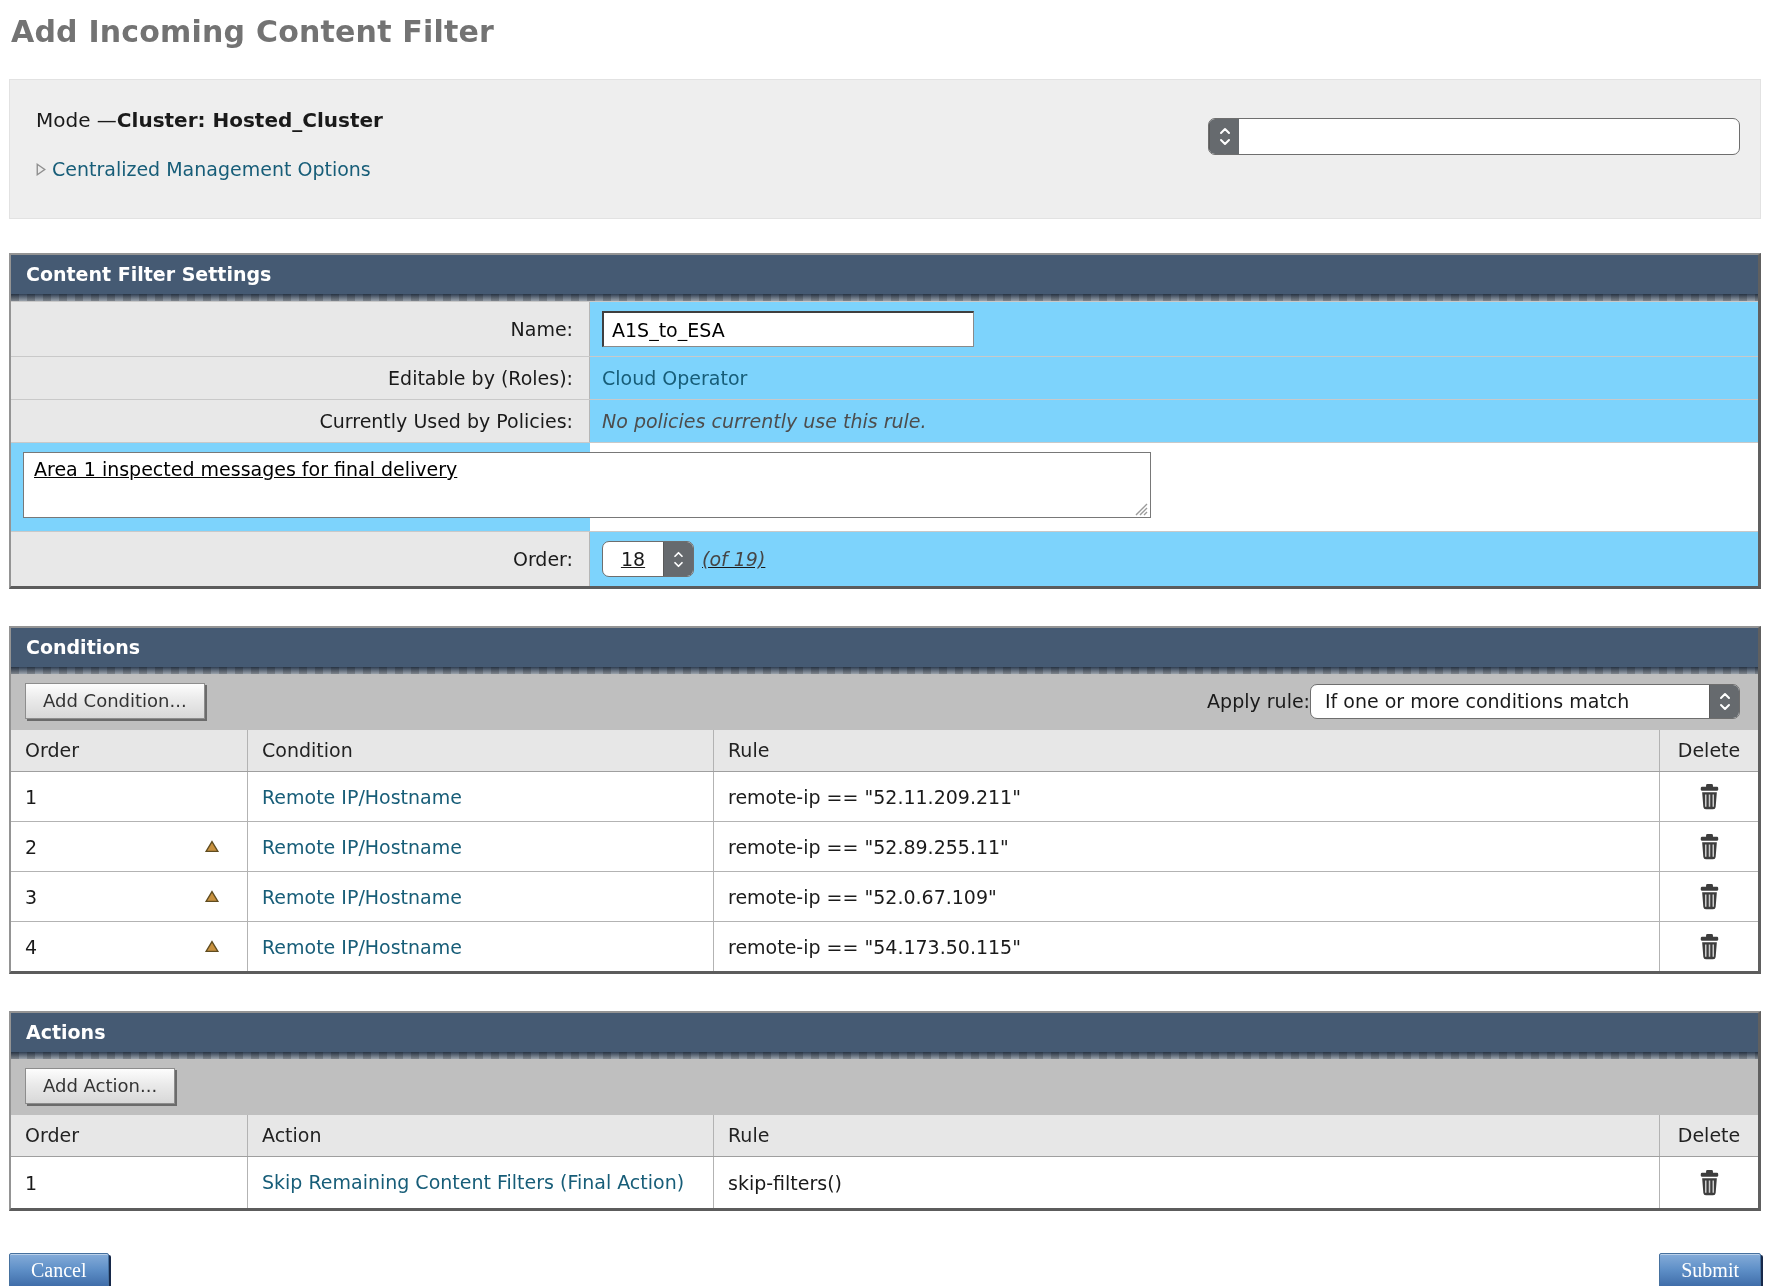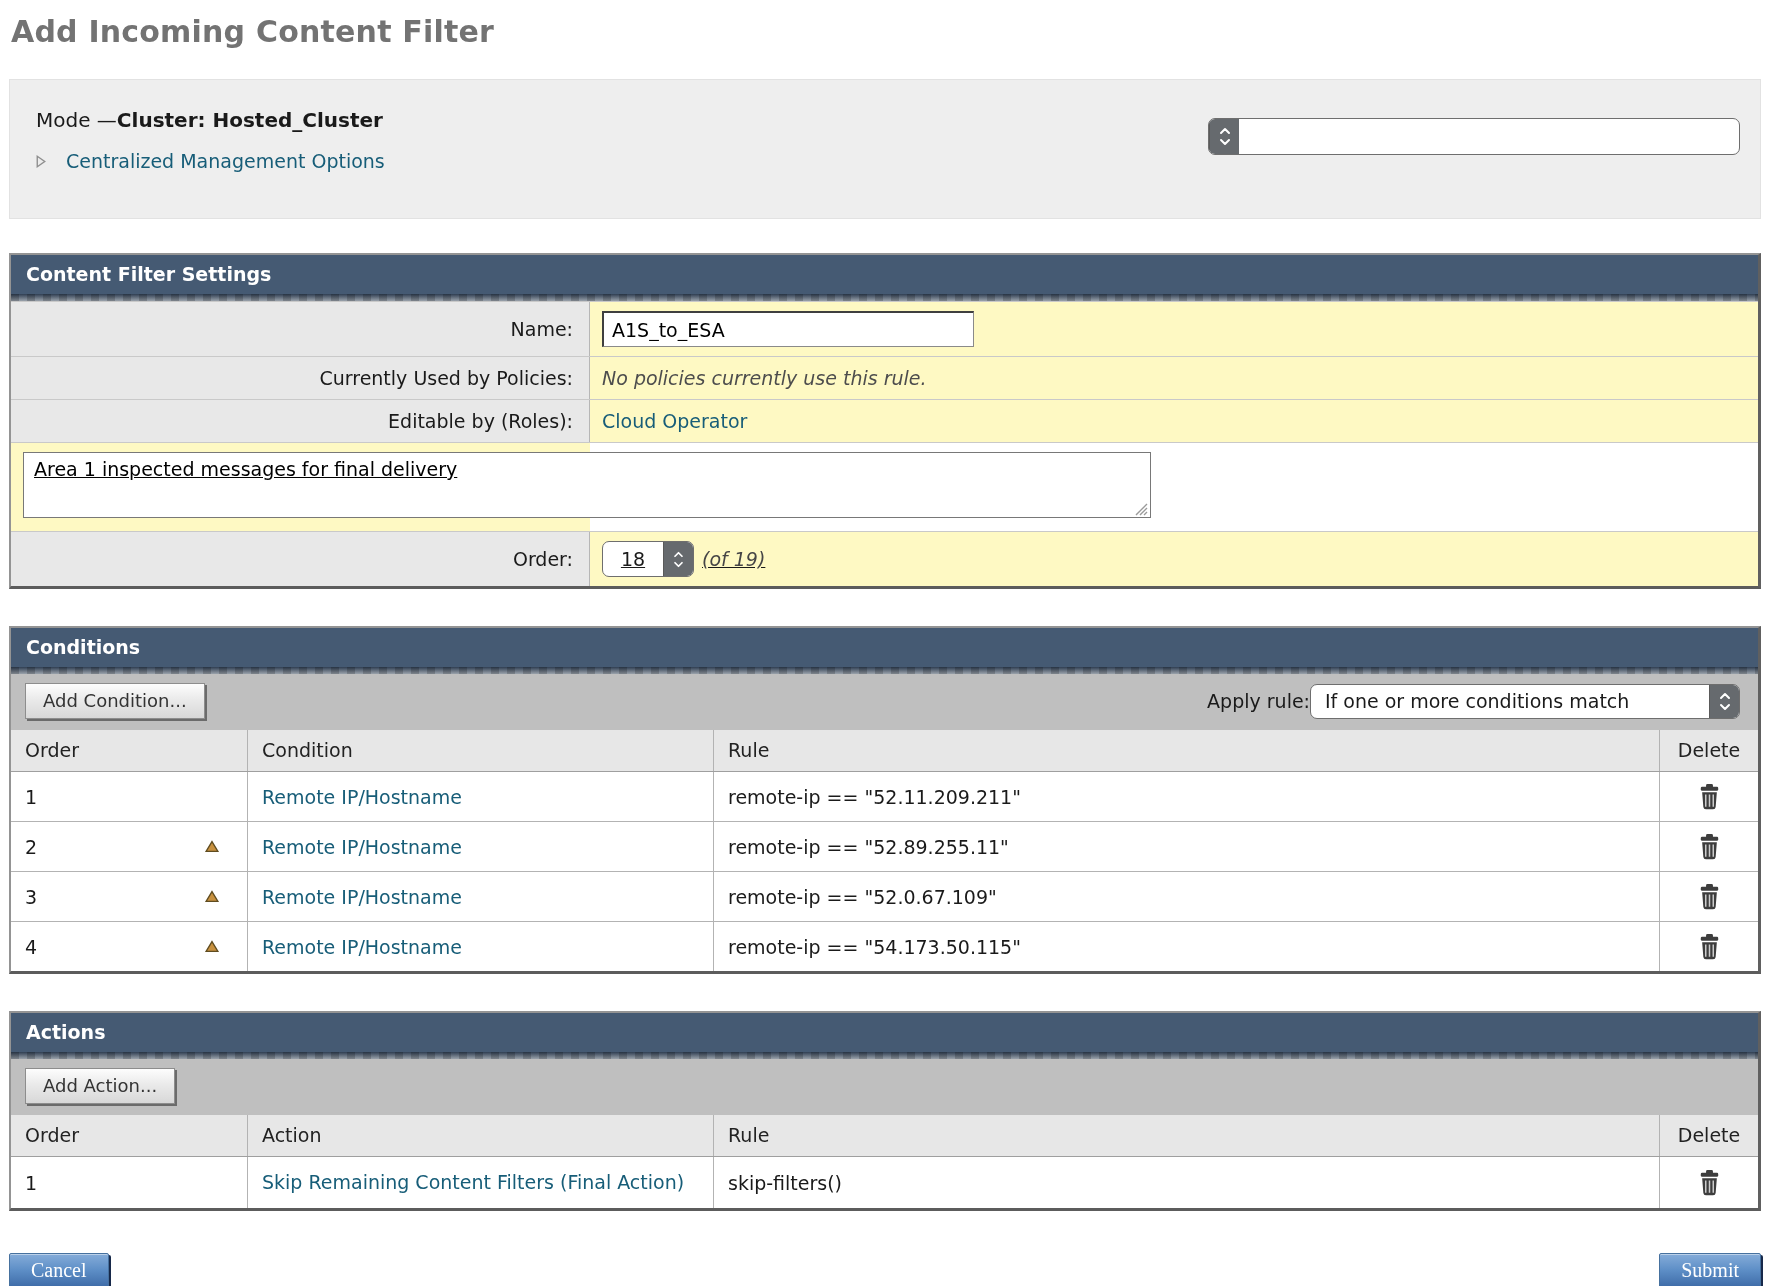--- a/index.html
+++ b/index.html
@@ -17,21 +17,21 @@
   }
 
   
   .mode-box {
     background:#eeeeee; border:1px solid #e2e2e2;
     min-height:140px; display:flex; justify-content:space-between;
     padding:28px 18px 22px 26px; margin-bottom:34px;
   }
   .mode-line { font-size:20px; }
   .mode-value { font-weight:bold; }
-  .cmo-line { margin-top:18px; display:flex; align-items:center; gap:20px; }
+  .cmo-line { margin-top:26px; display:flex; align-items:center; gap:6px; }
   .link { color:#175d78; text-decoration:none; cursor:pointer; }
   .disclosure { display:inline-flex; align-items:center; }
 
   
   .sel {
     display:inline-flex; align-items:stretch; background:#fff;
     border:1px solid #6e6e6e; border-radius:7px; height:37px;
     overflow:hidden; cursor:pointer;
   }
   .sel-txt { display:flex; align-items:center; padding:0 14px; font-size:19px; flex:1; }
@@ -63,21 +63,21 @@
 
   
   .srow { display:grid; grid-template-columns:579px 1fr; border-top:1px solid #c9c9c9; }
   .srow:first-of-type { border-top:none; }
   .slabel {
     background:#e8e8e8; border-right:1px solid #b6b6b6;
     display:flex; align-items:center; justify-content:flex-end;
     padding:10px 16px; font-size:19px;
   }
   .srow.desc .slabel { align-items:flex-start; padding-top:16px; }
-  .svalue { display:flex; align-items:center; padding:9px 12px; background:#fef9c3; }
+  .svalue { display:flex; align-items:center; padding:9px 12px; background:#7dd3fc; }
   .srow.desc .svalue { align-items:flex-start; }
   .italic-gray { font-style:italic; color:#4d4d4d; }
   .name-input {
     width:372px; height:36px; font-size:19px; font-family:inherit;
     border:2px solid #3f3f3f; border-bottom:1px solid #8a8a8a; border-right:1px solid #8a8a8a;
     padding:0 8px; outline:none;
   }
   .ta-wrap { position:relative; display:inline-block; }
   .ta-wrap textarea {
     width:1128px; height:66px; font-size:19px; font-family:inherit;
@@ -166,29 +166,29 @@
     <div class="panel-fade"></div>
 
     <div class="srow">
       <div class="slabel">Name:</div>
       <div class="svalue">
         <input class="name-input" type="text" value="A1S_to_ESA" style="">
       </div>
     </div>
 
     <div class="srow">
-      <div class="slabel">Currently Used by Policies:</div>
-      <div class="svalue italic-gray">No policies currently use this rule.</div>
-    </div>
-
-    <div class="srow">
       <div class="slabel">Editable by (Roles):</div>
       <div class="svalue">
           <a href="#" class="link">Cloud Operator</a>
         </div>
+    </div>
+
+    <div class="srow">
+      <div class="slabel">Currently Used by Policies:</div>
+      <div class="svalue italic-gray">No policies currently use this rule.</div>
     </div>
 
     <div class="srow desc">
       <div class="svalue">
         <span class="ta-wrap">
           <textarea style="">Area 1 inspected messages for final delivery</textarea>
           <svg class="grip" width="13" height="13" viewBox="0 0 13 13">
             <path d="M12 1 L1 12 M12 5 L5 12 M12 9 L9 12" stroke="#9a9a9a" stroke-width="1.4"></path>
           </svg>
         </span>

